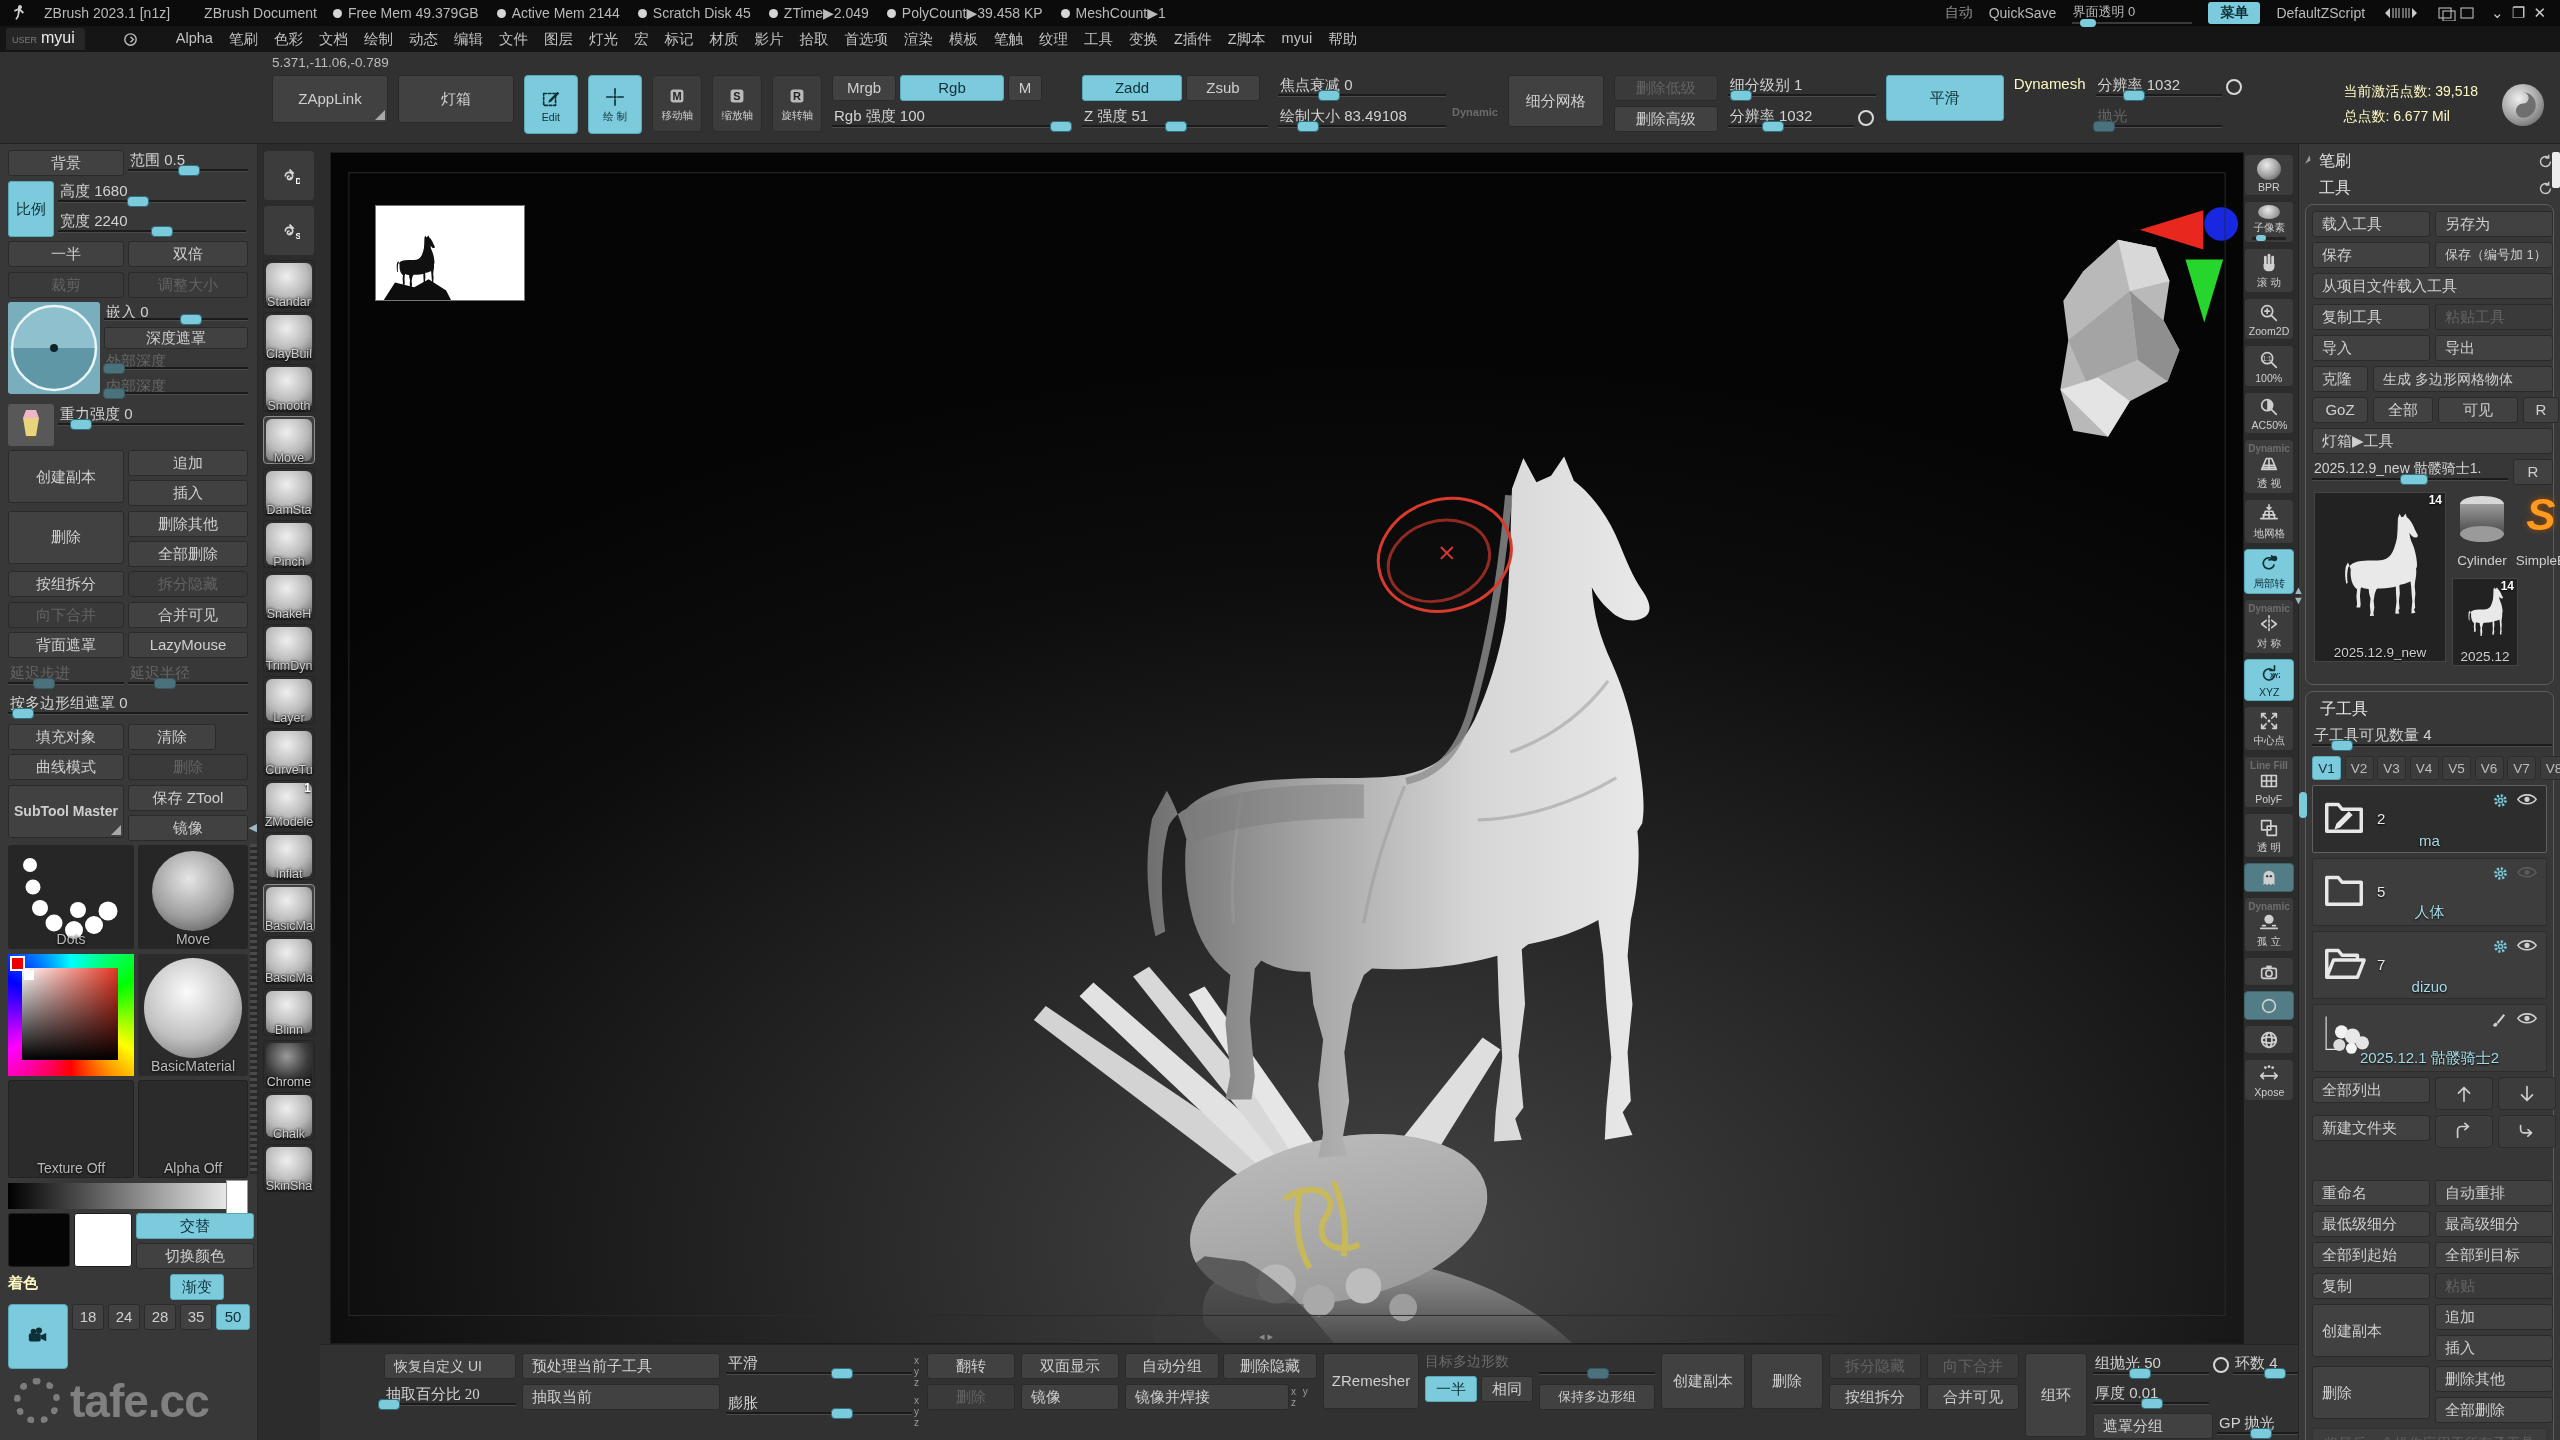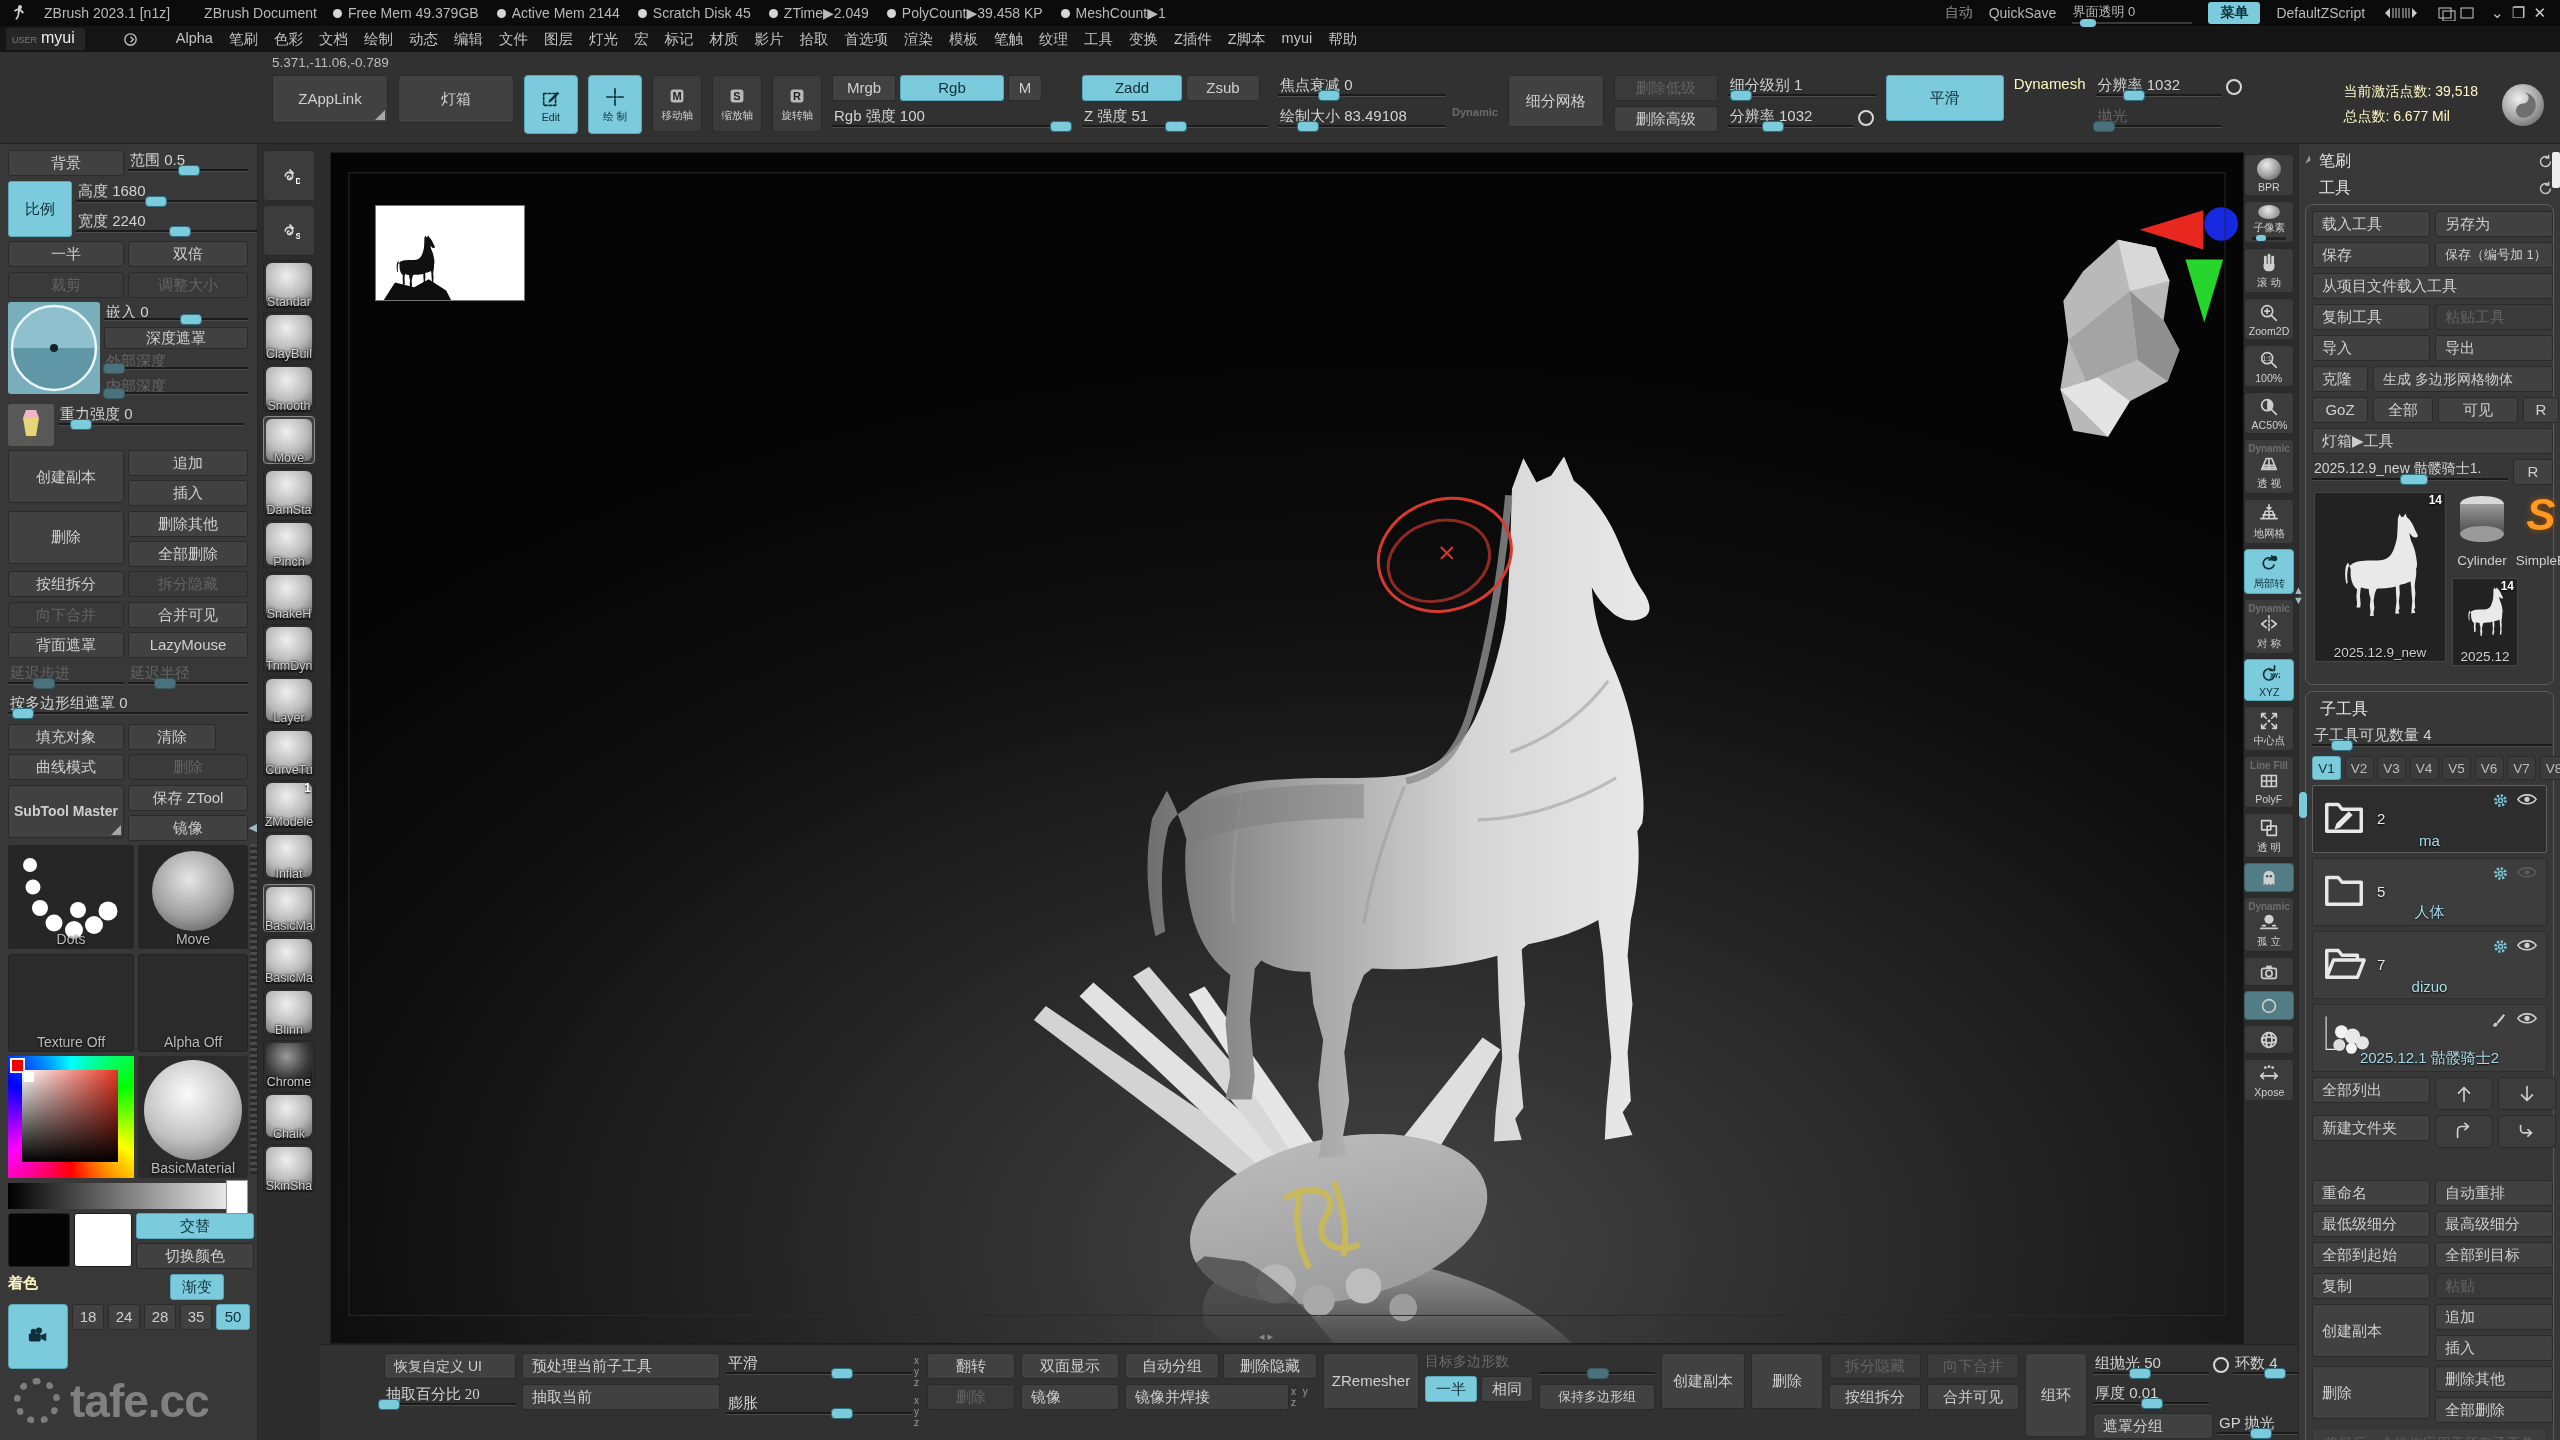--- a/index.html
+++ b/index.html
@@ -345,21 +345,21 @@
       <div class="lpanelrows" id="leftpanel">
           <div class="row">
             <div class="zb" style="width: 116px;">背景</div>
             <div class="sl" style="width: 120px;">
               <span class="t">范围 0.5</span>
               <i class="tr"></i>
               <i class="hd" style="left:calc(50% - 10px)"></i>
             </div>
           </div>
           <div class="row">
-            <div class="zb on" style="width: 64px; height: 56px;">比例</div>
+            <div class="zb on" style="width: 46px; height: 56px;">比例</div>
             <div class="col">
               <div class="sl" style="width: 188px;">
                 <span class="t">高度 1680</span>
                 <i class="tr"></i>
                 <i class="hd" style="left:calc(42% - 10px)"></i>
               </div>
               <div class="sl" style="width: 188px;">
                 <span class="t">宽度 2240</span>
                 <i class="tr"></i>
                 <i class="hd" style="left:calc(55% - 10px)"></i>
@@ -485,40 +485,40 @@
                 <circle cx="70" cy="65" r="8" fill="#fff"></circle>
                 <circle cx="100" cy="66" r="9.5" fill="#fff"></circle>
               </svg><span style="position:absolute;left:0;right:0;bottom:2px;text-align:center;font-size:14px;color:#b9b9b9;text-shadow:0 1px 3px #000">Dots</span></div>
             <div style="position: relative; flex: 0 0 auto; border-radius: 3px; width: 110px; height: 104px;">
               <div style="position:absolute;inset:0;background:#262626;border-radius:3px"></div>
               <div style="position:absolute;inset:6px 14px 18px 14px;border-radius:50%;background:radial-gradient(circle at 45% 35%,#e6e6e6,#9f9f9f 55%,#4f4f4f 95%)"></div>
               <span style="position:absolute;left:0;right:0;bottom:2px;text-align:center;font-size:14px;color:#b9b9b9;text-shadow:0 1px 3px #000">Move</span>
             </div>
           </div>
           <div class="row">
-            <div style="position: relative; flex: 0 0 auto; border-radius: 3px; width: 126px; height: 98px;">
-              <div style="position:absolute;inset:0;background:#2b2b2b;border:1px solid #222;border-radius:3px"></div>
-              <span style="position:absolute;left:0;right:0;bottom:2px;text-align:center;font-size:14px;color:#b9b9b9;text-shadow:0 1px 3px #000">Texture Off</span>
-            </div>
-            <div style="position: relative; flex: 0 0 auto; border-radius: 3px; width: 110px; height: 98px;">
-              <div style="position:absolute;inset:0;background:#2b2b2b;border:1px solid #222;border-radius:3px"></div>
-              <span style="position:absolute;left:0;right:0;bottom:2px;text-align:center;font-size:14px;color:#b9b9b9;text-shadow:0 1px 3px #000">Alpha Off</span>
-            </div>
-          </div>
-          <div class="row">
             <div style="position: relative; flex: 0 0 auto; border-radius: 3px; width: 126px; height: 122px;">
               <div style="position:absolute;inset:0;background:conic-gradient(from 180deg,#f00,#f0f,#00f,#0ff,#0f0,#ff0,#f00)"></div>
               <div style="position:absolute;inset:14px 16px 16px 14px;background-image:linear-gradient(to bottom,rgba(0,0,0,0),#000),linear-gradient(to right,#fff,#e53522)"></div>
               <i style="position:absolute;left:2px;top:2px;width:11px;height:11px;border:2px solid #fff;background:#e00"></i>
               <i style="position:absolute;left:16px;top:16px;width:8px;height:8px;border:1.5px solid #fff;background:#fff"></i>
             </div>
             <div style="position: relative; flex: 0 0 auto; border-radius: 3px; width: 110px; height: 122px;">
               <div style="position:absolute;inset:0;background:#2b2b2b;border-radius:3px"></div>
               <div style="position:absolute;inset:4px 6px 18px 6px;border-radius:50%;background:radial-gradient(circle at 44% 34%,#fbfbfb,#c0c0c0 55%,#6c6c6c 95%)"></div>
               <span style="position:absolute;left:0;right:0;bottom:2px;text-align:center;font-size:14px;color:#b9b9b9;text-shadow:0 1px 3px #000">BasicMaterial</span>
+            </div>
+          </div>
+          <div class="row">
+            <div style="position: relative; flex: 0 0 auto; border-radius: 3px; width: 126px; height: 98px;">
+              <div style="position:absolute;inset:0;background:#2b2b2b;border:1px solid #222;border-radius:3px"></div>
+              <span style="position:absolute;left:0;right:0;bottom:2px;text-align:center;font-size:14px;color:#b9b9b9;text-shadow:0 1px 3px #000">Texture Off</span>
+            </div>
+            <div style="position: relative; flex: 0 0 auto; border-radius: 3px; width: 110px; height: 98px;">
+              <div style="position:absolute;inset:0;background:#2b2b2b;border:1px solid #222;border-radius:3px"></div>
+              <span style="position:absolute;left:0;right:0;bottom:2px;text-align:center;font-size:14px;color:#b9b9b9;text-shadow:0 1px 3px #000">Alpha Off</span>
             </div>
           </div>
           <div style="position: relative; flex: 0 0 auto; border-radius: 3px; width: 240px; height: 26px;">
             <div style="position:absolute;inset:0;background:linear-gradient(to right,#000,#fff)"></div>
             <div style="position:absolute;right:0;top:-3px;width:20px;height:32px;background:#fff;border:1px solid #999"></div>
           </div>
           <div class="row">
             <div style="position: relative; flex: 0 0 auto; border-radius: 3px; width: 60px; height: 52px; background: rgb(5, 5, 5); border: 1px solid rgb(30, 30, 30);"></div>
             <div style="position: relative; flex: 0 0 auto; border-radius: 3px; width: 56px; height: 52px; background: rgb(255, 255, 255); border: 1px solid rgb(30, 30, 30);"></div>
             <div class="col">

